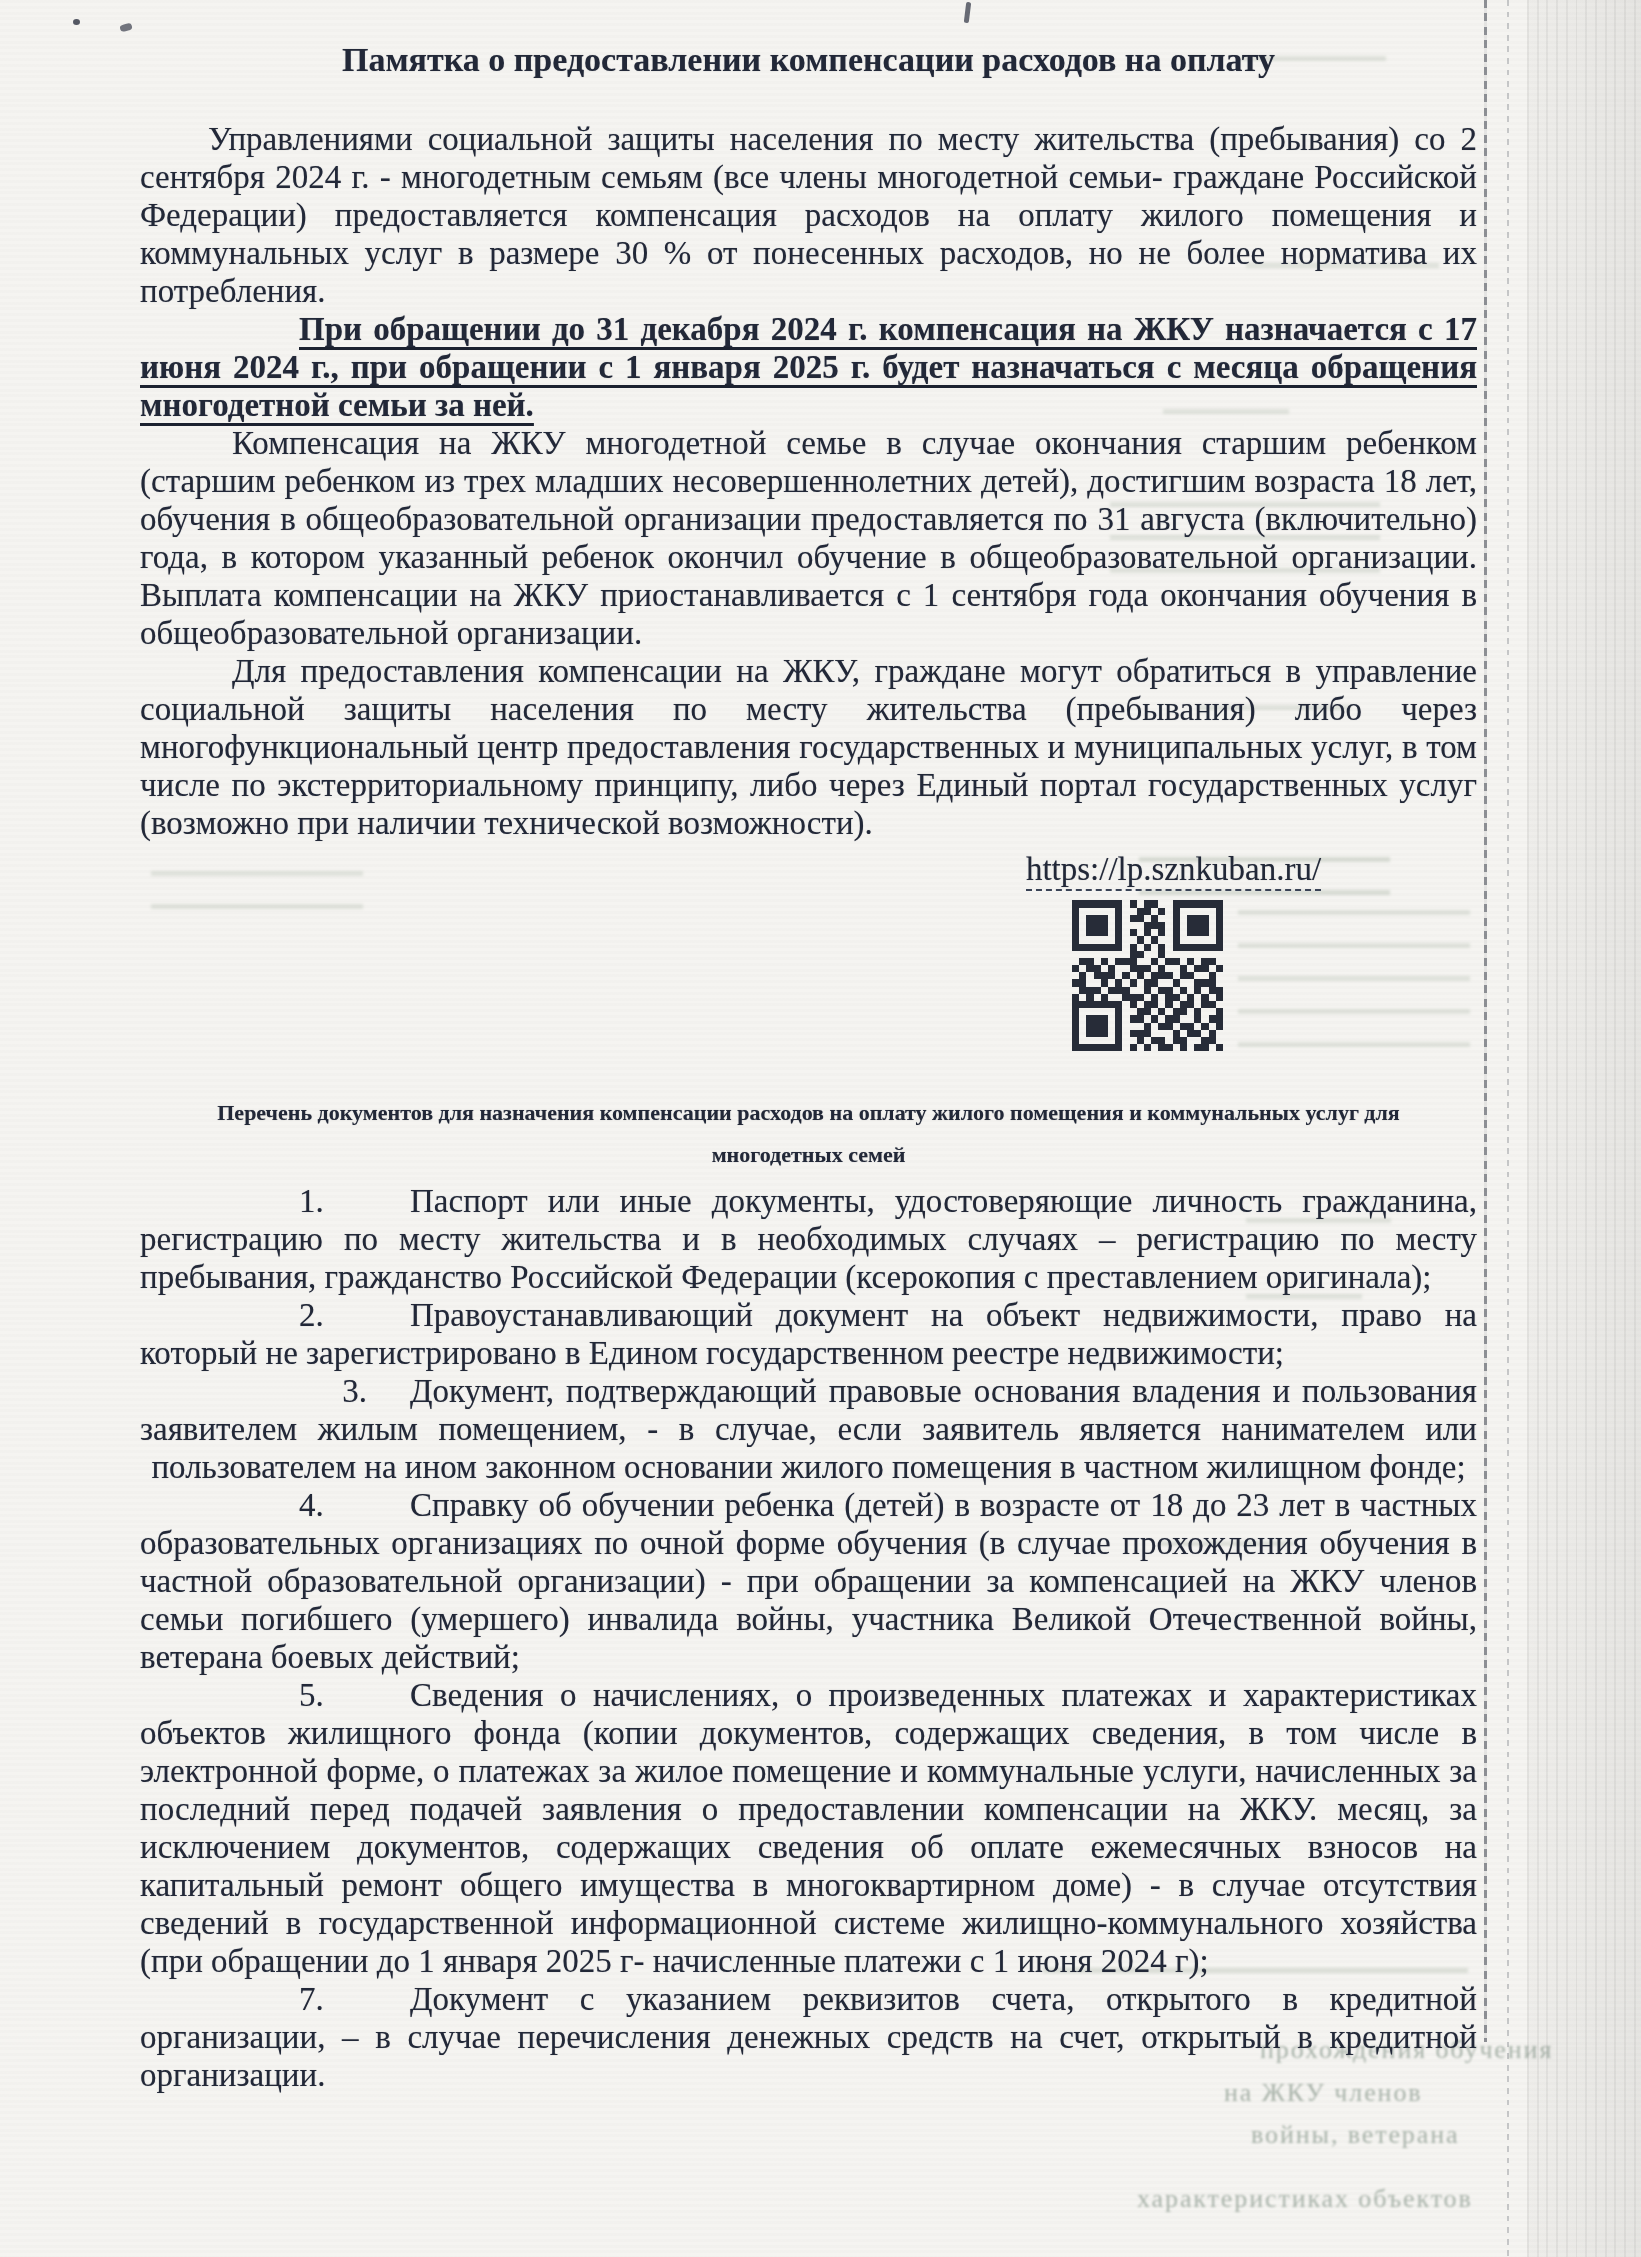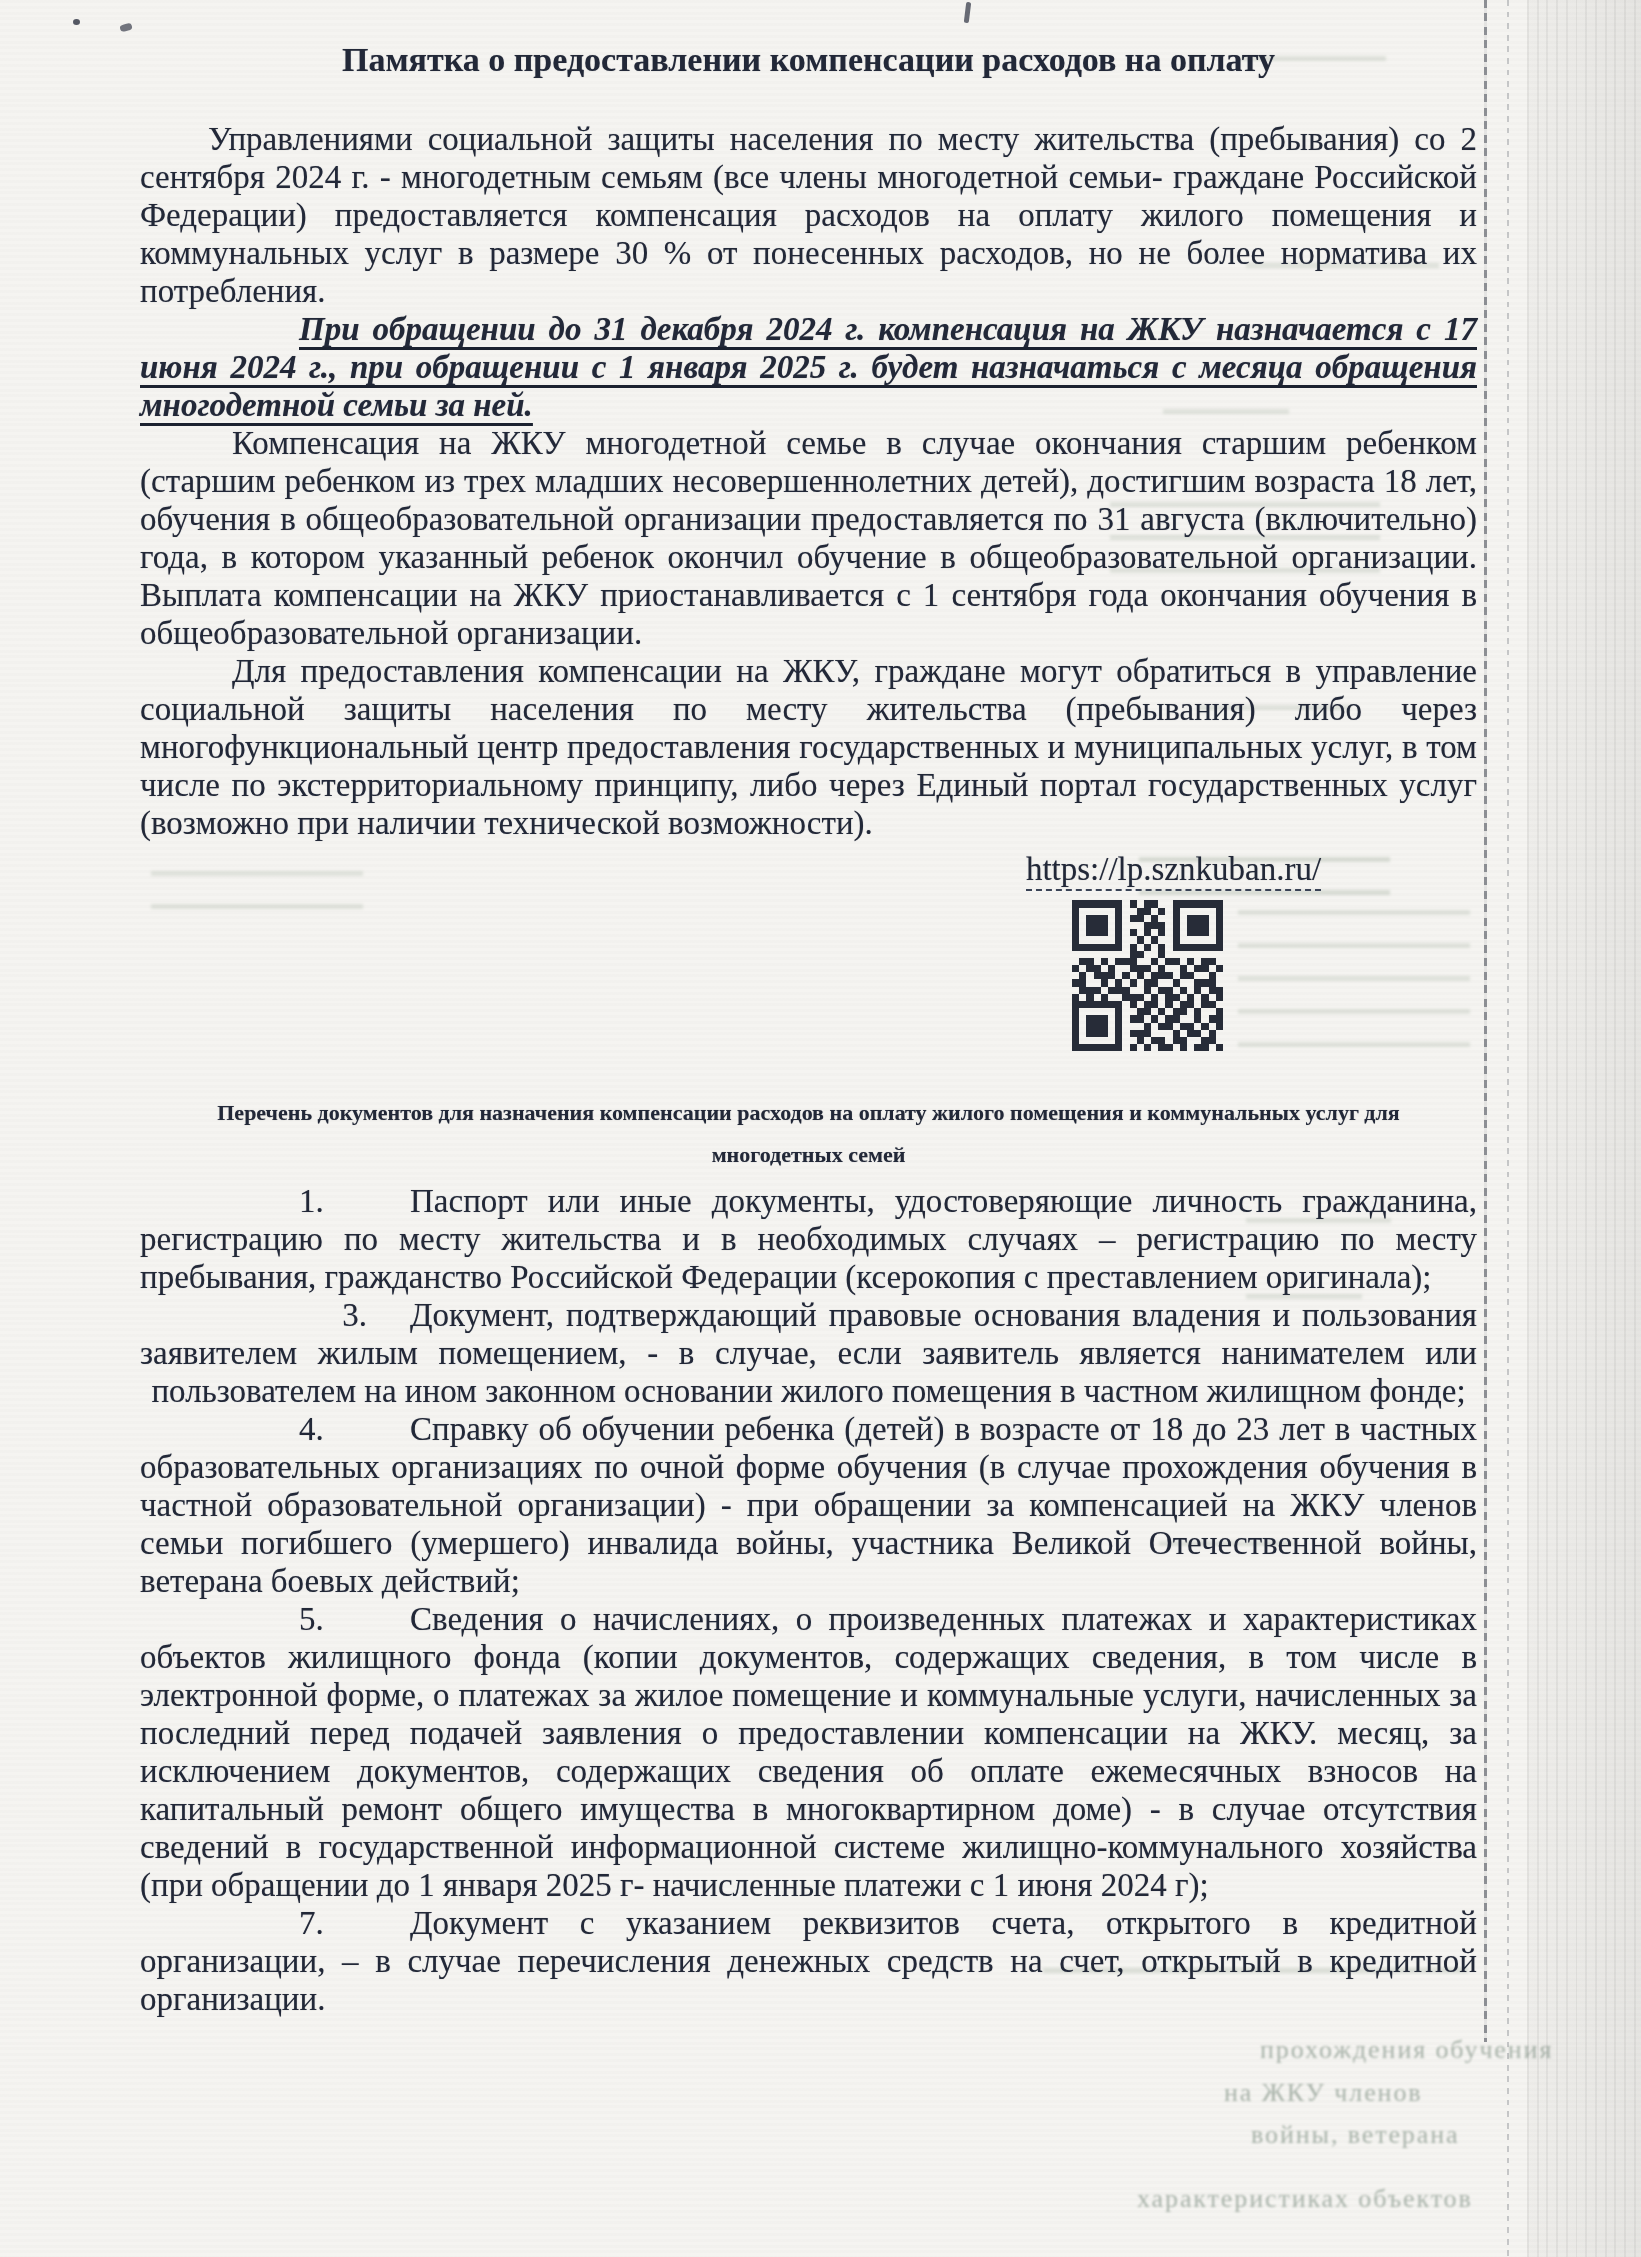--- a/index.html
+++ b/index.html
@@ -30,21 +30,20 @@
   .para.first{margin-top:39px;}
   .ind70{text-indent:68px;}
   .ind95{text-indent:92px;}
   .ind165{text-indent:159px;}
   .bold-underline{
     font-weight:bold;
     text-decoration:underline;
     text-decoration-thickness:2.9px;
     text-underline-offset:6.8px;
     text-decoration-color:#1c2230;
-    font-style:italic;
   }
   .signup{margin:5.8px 0 0 657px;width:753px;text-align:center;}
   .signup-label{white-space:nowrap;}
   .signup-url{
     display:inline-block;margin-top:1.9px;
     border-bottom:2.9px dashed #3a4356;
     padding-bottom:1px;
     text-align:right;
   }
   .qr-wrap{margin:9.7px 0 0 932px;width:154px;}
@@ -598,20 +597,21 @@
           <div class="qm on"></div>
           <div class="qm"></div>
           <div class="qm on"></div>
         </div>
     </div>
 
     <div class="list-heading">Перечень документов для назначения компенсации расходов на оплату жилого помещения и коммунальных услуг для многодетных семей</div>
 
     <p class="item"><span class="inum">1.</span><span>Паспорт или иные документы, удостоверяющие личность гражданина, регистрацию по месту жительства и в необходимых случаях – регистрацию по месту пребывания, гражданство Российской Федерации (ксерокопия с преставлением оригинала);</span></p>
 
+    <p class="item"><span class="inum">2.</span><span>Правоустанавливающий документ на объект недвижимости, право на который не зарегистрировано в Едином государственном реестре недвижимости;</span></p>
 
     <p class="item center-last"><span class="inum">3.</span><span>Документ, подтверждающий правовые основания владения и пользования заявителем жилым помещением, - в случае, если заявитель является нанимателем или пользователем на ином законном основании жилого помещения в частном жилищном фонде;</span></p>
 
     <p class="item"><span class="inum">4.</span><span>Справку об обучении ребенка (детей) в возрасте от 18 до 23 лет в частных образовательных организациях по очной форме обучения (в случае прохождения обучения в частной образовательной организации) - при обращении за компенсацией на ЖКУ членов семьи погибшего (умершего) инвалида войны, участника Великой Отечественной войны, ветерана боевых действий;</span></p>
 
     <p class="item"><span class="inum">5.</span><span>Сведения о начислениях, о произведенных платежах и характеристиках объектов жилищного фонда (копии документов, содержащих сведения, в том числе в электронной форме, о платежах за жилое помещение и коммунальные услуги, начисленных за последний перед подачей заявления о предоставлении компенсации на ЖКУ. месяц, за исключением документов, содержащих сведения об оплате ежемесячных взносов на капитальный ремонт общего имущества в многоквартирном доме) - в случае отсутствия сведений в государственной информационной системе жилищно-коммунального хозяйства (при обращении до 1 января 2025 г- начисленные платежи с 1 июня 2024 г);</span></p>
 
 
     <p class="item"><span class="inum">7.</span><span>Документ с указанием реквизитов счета, открытого в кредитной организации, – в случае перечисления денежных средств на счет, открытый в кредитной организации.</span></p>
 

